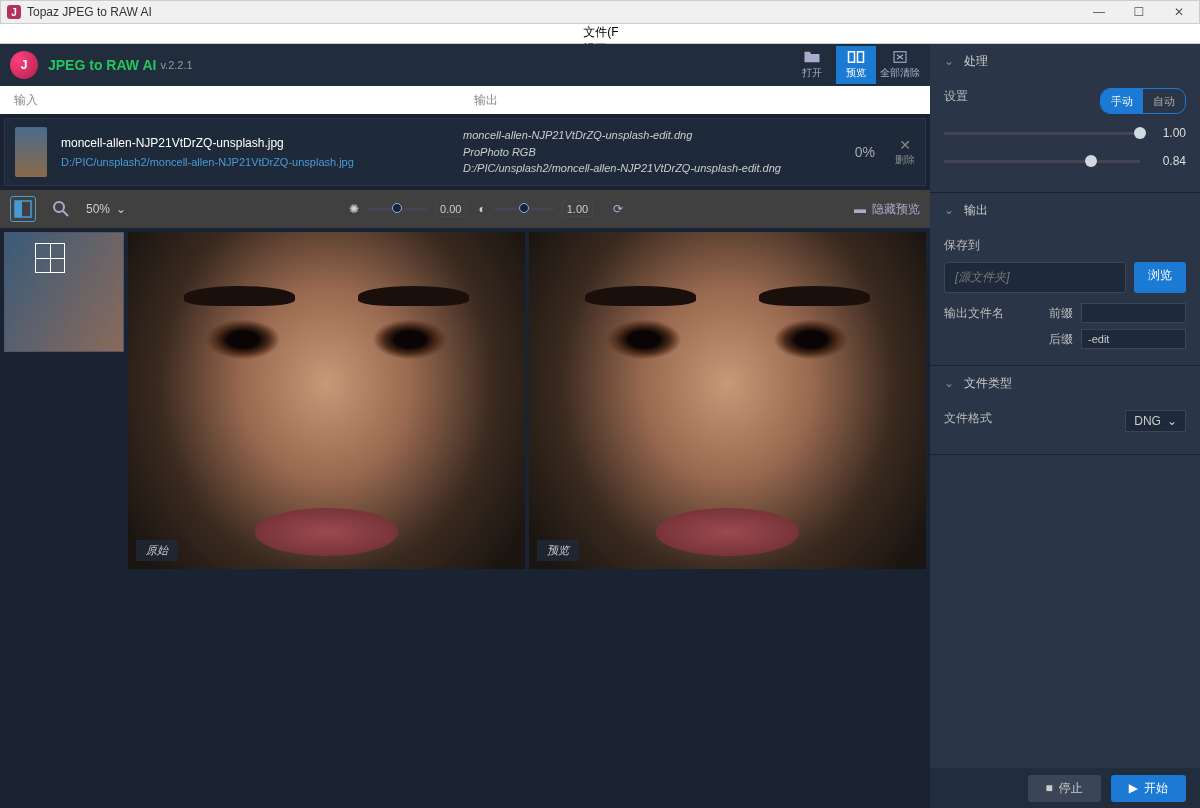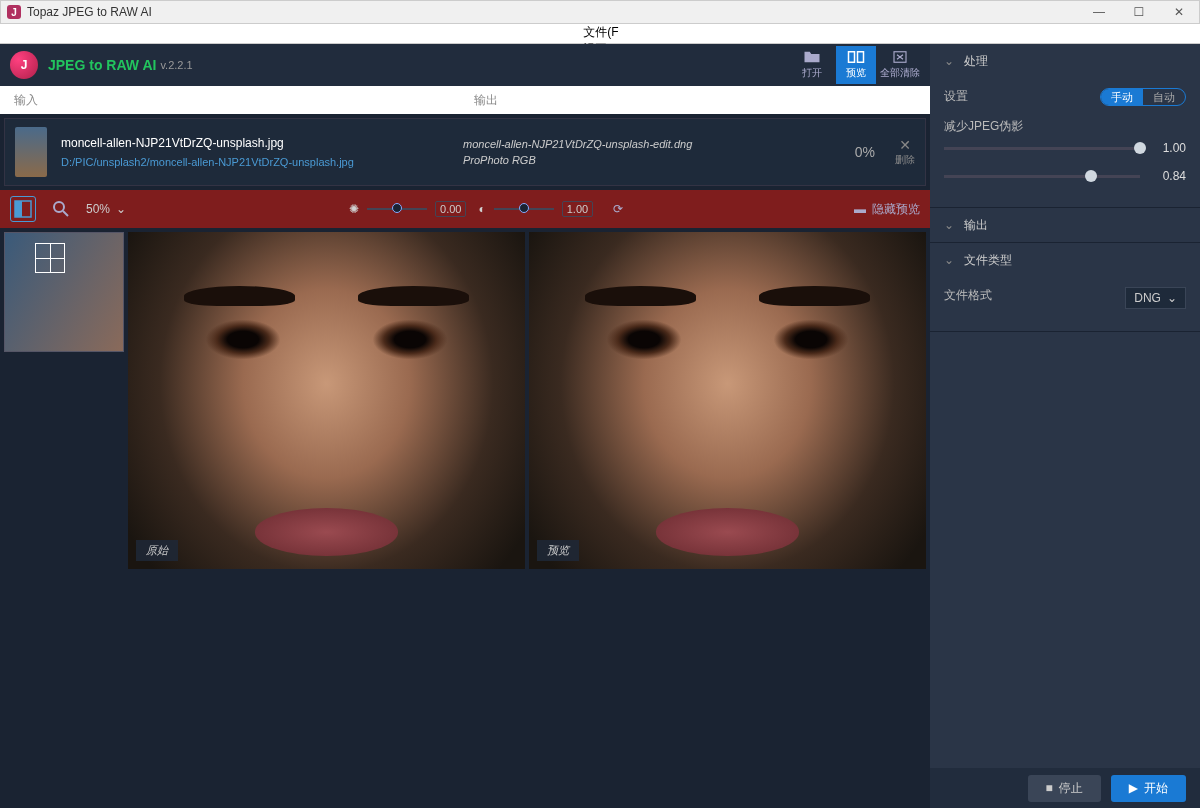--- a/index.html
+++ b/index.html
@@ -32,21 +32,21 @@
 
 .file-row { display: flex; align-items: center; padding: 8px 10px; background: #1e2a3a; border: 1px solid #334; margin: 4px; }
 .thumb { width: 32px; height: 50px; background: linear-gradient(#4a6a8a, #8a6a4a); margin-right: 14px; border-radius: 2px; }
 .file-info { width: 402px; }
 .file-name { color: #fff; font-size: 12px; margin-bottom: 6px; font-weight:500; }
 .file-path { color: #4a9ad4; font-size: 11px; }
 .file-out { flex: 1; font-style: italic; color: #ccc; font-size: 11px; line-height: 1.5; }
 .file-pct { color: #aaa; font-size: 14px; margin: 0 20px; }
 .file-del { display: flex; flex-direction: column; align-items: center; color: #888; cursor: pointer; font-size: 10px; }
 
-.preview-bar { height: 38px; background: #7f1d1d; display: flex; align-items: center; padding: 0 10px; gap: 12px; margin-top: auto; }
+.preview-bar { height: 38px; background: #404040; display: flex; align-items: center; padding: 0 10px; gap: 12px; margin-top: auto; }
 .tool-btn { width: 26px; height: 26px; display: flex; align-items: center; justify-content: center; cursor: pointer; color: #aac; border-radius:3px; }
 .tool-btn.active { border: 1px solid #4a9ad4; }
 .zoom-sel { display:flex; align-items:center; gap:6px; color:#ccc; cursor:pointer;}
 .slider-group { display:flex; align-items:center; gap:8px; }
 .slider-group .track { width:60px; height:2px; background:#445; position:relative; }
 .slider-group .knob { width:10px; height:10px; border:1.5px solid #8af; border-radius:50%; position:absolute; top:-5px; background:#1a2332;}
 .slider-group .val { color:#ccc; font-size:11px; min-width:30px; text-align:center; border:1px solid #445; padding:1px 4px; border-radius:2px; }
 .refresh-btn { color:#aac; cursor:pointer; }
 .hide-preview { margin-left:auto; display:flex; align-items:center; gap:6px; color:#aac; cursor:pointer;}
 
@@ -64,21 +64,21 @@
 .preview-img .brow.r{right:14%;top:16%;}
 .preview-img .mouth{position:absolute;left:32%;bottom:4%;width:36%;height:14%;background:radial-gradient(ellipse,#9a4a50,#6a2a30);border-radius:50%;}
 .preview-img .label { position:absolute; left:8px; bottom:8px; background:rgba(30,40,55,.85); padding:3px 10px; color:#ccc; font-size:11px;font-style:italic; }
 
 .panel-section { border-bottom: 1px solid #1a2332; }
 .section-head { height: 34px; display: flex; align-items: center; padding: 0 14px; color: #ccc; cursor: pointer; }
 .section-head .chev { margin-right: 10px; color: #888; }
 .section-body { padding: 10px 14px; }
 .row { display: flex; align-items: flex-start; margin-bottom: 12px; }
 .row .lbl { flex: 1; color: #bbb; font-size: 12px; }
-.toggle-pill { display: flex; border: 1px solid #1a7ad4; border-radius: 10px; overflow: hidden; height: 18px; font-size: 11px; margin-left: 14px; }
+.toggle-pill { display: flex; border: 1px solid #1a7ad4; border-radius: 10px; overflow: hidden; height: 26px; font-size: 11px; margin-left: 14px; }
 .toggle-pill span { padding: 1px 10px; cursor: pointer; display:flex; align-items:center;}
 .toggle-pill .on { background: #1a7ad4; color: #fff; }
 .toggle-pill .off { color: #aaa; }
 .slider-row { margin-bottom: 14px; }
 .slider-row .lbl { display:block; margin-bottom:6px; color:#bbb;}
 .slider-row .sl { display:flex; align-items:center; gap:10px;}
 .slider-row .track2 { flex:1; height:3px; background:#445; position:relative; }
 .slider-row .knob2 { width:12px; height:12px; background:#d0d8e0; border-radius:50%; position:absolute; top:-5px;}
 .slider-row .v { width:36px; text-align:right; color:#ddd;}
 .save-row { display:flex; gap:8px; margin-bottom:10px;}
@@ -152,20 +152,21 @@
 
     <div class="file-row">
       <div class="thumb"></div>
       <div class="file-info">
         <div class="file-name">moncell-allen-NJP21VtDrZQ-unsplash.jpg</div>
         <div class="file-path">D:/PIC/unsplash2/moncell-allen-NJP21VtDrZQ-unsplash.jpg</div>
       </div>
       <div class="file-out">
         <div>moncell-allen-NJP21VtDrZQ-unsplash-edit.dng</div>
         <div>ProPhoto RGB</div>
+        <div>D:/PIC/unsplash2/moncell-allen-NJP21VtDrZQ-unsplash-edit.dng</div>
       </div>
       <div class="file-pct">0%</div>
       <div class="file-del">
         <span style="font-size:14px;">✕</span>
         <span>删除</span>
       </div>
     </div>
 
     <div class="preview-bar">
       <div class="tool-btn active">
@@ -236,21 +237,20 @@
       </div>
       <div class="section-body">
         <div class="row">
           <span class="lbl">设置</span>
           <div class="toggle-pill">
             <span class="on">手动</span>
             <span class="off">自动</span>
           </div>
         </div>
         <div class="slider-row">
-          <span class="lbl">减少JPEG伪影</span>
           <div class="sl">
             <div class="track2">
                 <div class="knob2" style="right:-6px;"></div>
               </div>
             <span class="v">1.00</span>
           </div>
         </div>
         <div class="slider-row">
           <div class="sl">
             <div class="track2">
@@ -260,20 +260,37 @@
           </div>
         </div>
       </div>
     </div>
 
     <div class="panel-section">
       <div class="section-head">
         <span class="chev">⌄</span>
         <span>输出</span>
       </div>
+      <div class="section-body">
+        <div style="color:#bbb; margin-bottom:8px;">保存到</div>
+        <div class="save-row">
+          <div class="path-box">[源文件夹]</div>
+          <div class="browse-btn">浏览</div>
+        </div>
+        <div class="affix-row">
+          <span class="albl" style="flex:1">输出文件名</span>
+          <span class="aflbl">前缀</span>
+          <input style="width: 80px;">
+        </div>
+        <div class="affix-row">
+          <span style="flex:1"></span>
+          <span class="aflbl">后缀</span>
+          <input style="width: 80px;" value="-edit">
+        </div>
+      </div>
     </div>
 
     <div class="panel-section">
       <div class="section-head">
         <span class="chev">⌄</span>
         <span>文件类型</span>
       </div>
       <div class="section-body">
         <div class="row">
           <span class="lbl">文件格式</span>

